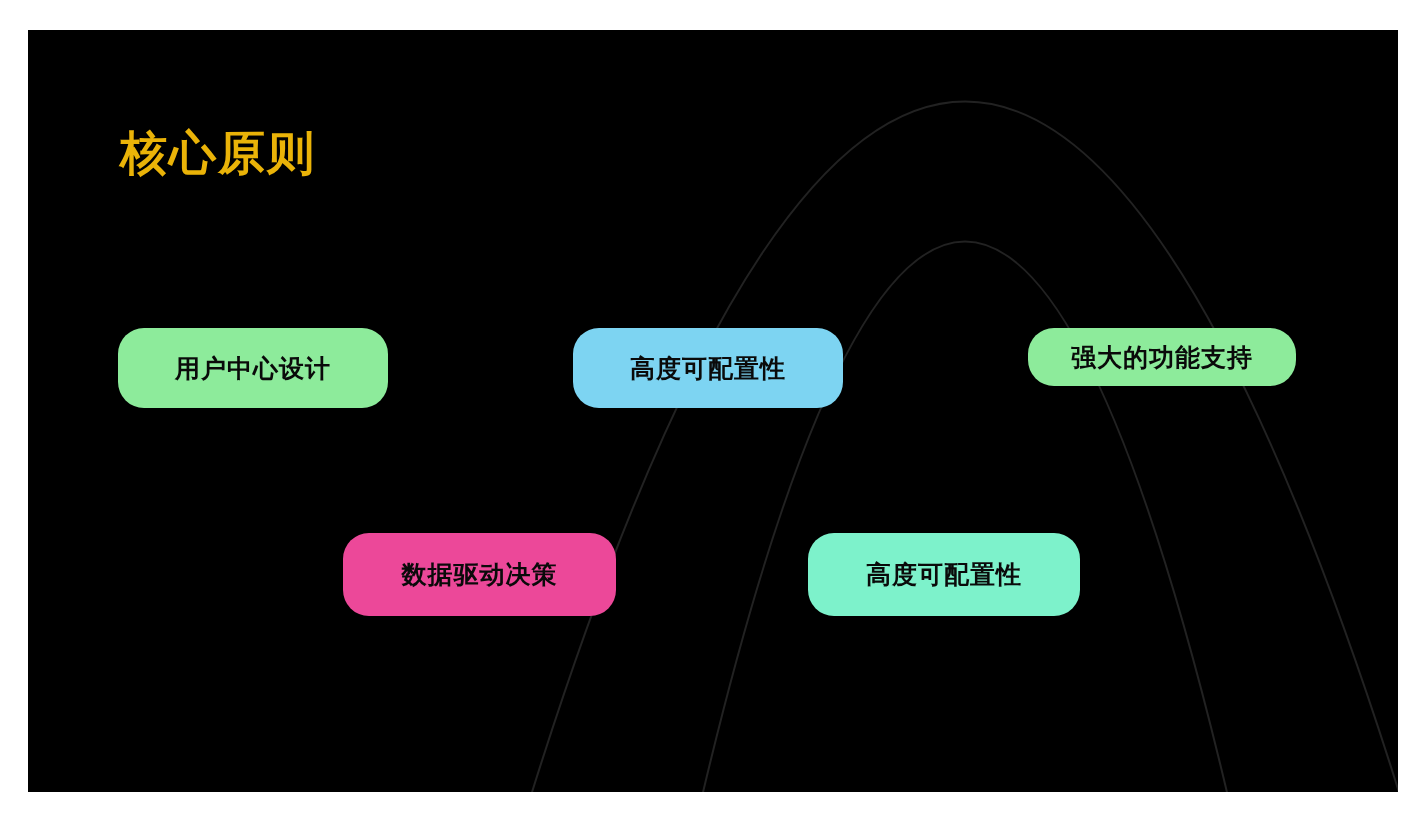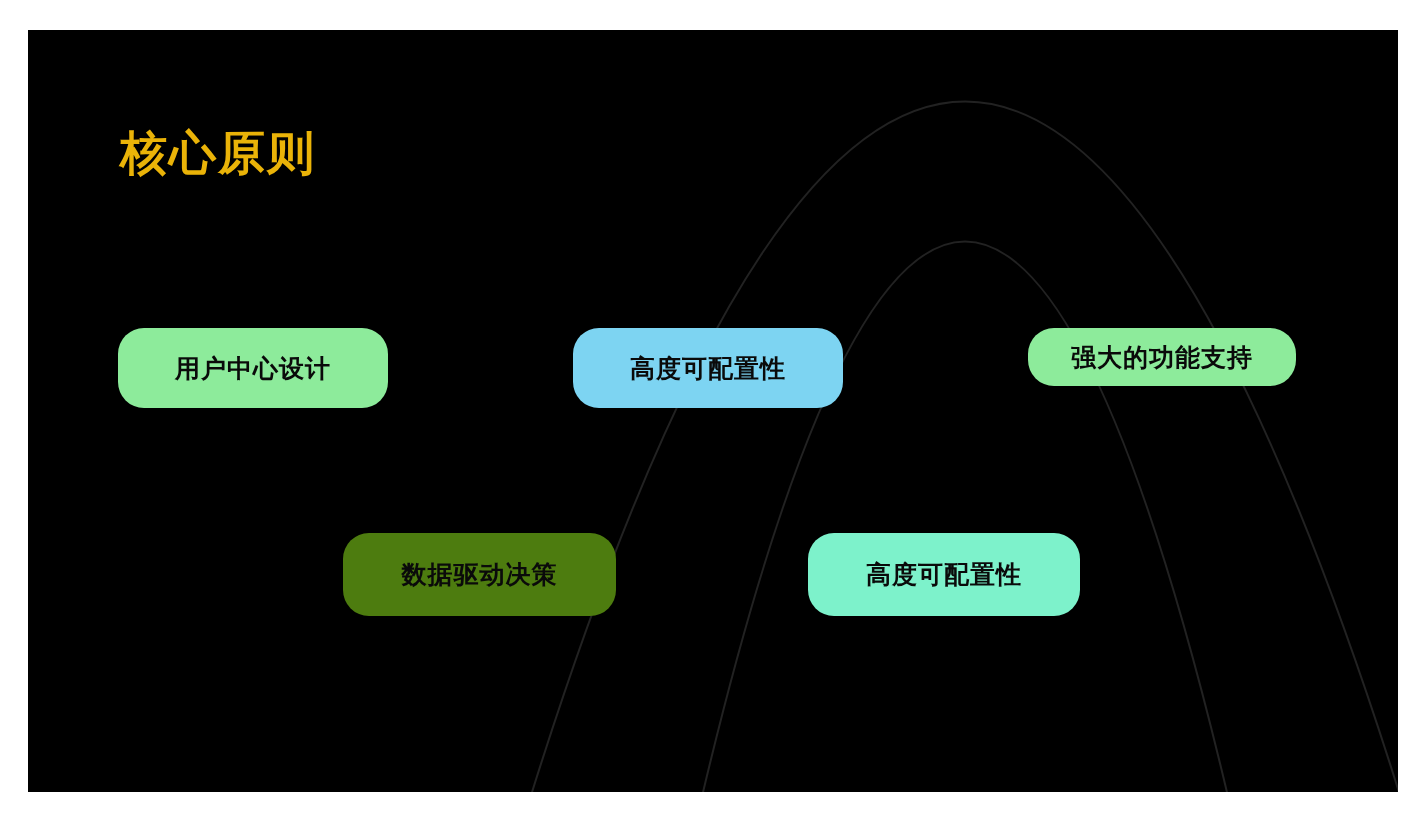--- a/index.html
+++ b/index.html
@@ -74,21 +74,21 @@
   </div>
 
   <div class="pill pill-2" style="background-color: rgb(125, 212, 242);">
     <span>高度可配置性</span>
   </div>
 
   <div class="pill pill-3" style="background-color: rgb(141, 235, 155);">
     <span>强大的功能支持</span>
   </div>
 
-  <div class="pill pill-4" style="background-color: #4d7c0f;">
+  <div class="pill pill-4" style="background-color: #ec4899;">
     <span>数据驱动决策</span>
   </div>
 
   <div class="pill pill-5" style="background-color: rgb(125, 242, 203);">
     <span>高度可配置性</span>
   </div>
 
 </div>
 
 </body></html>

